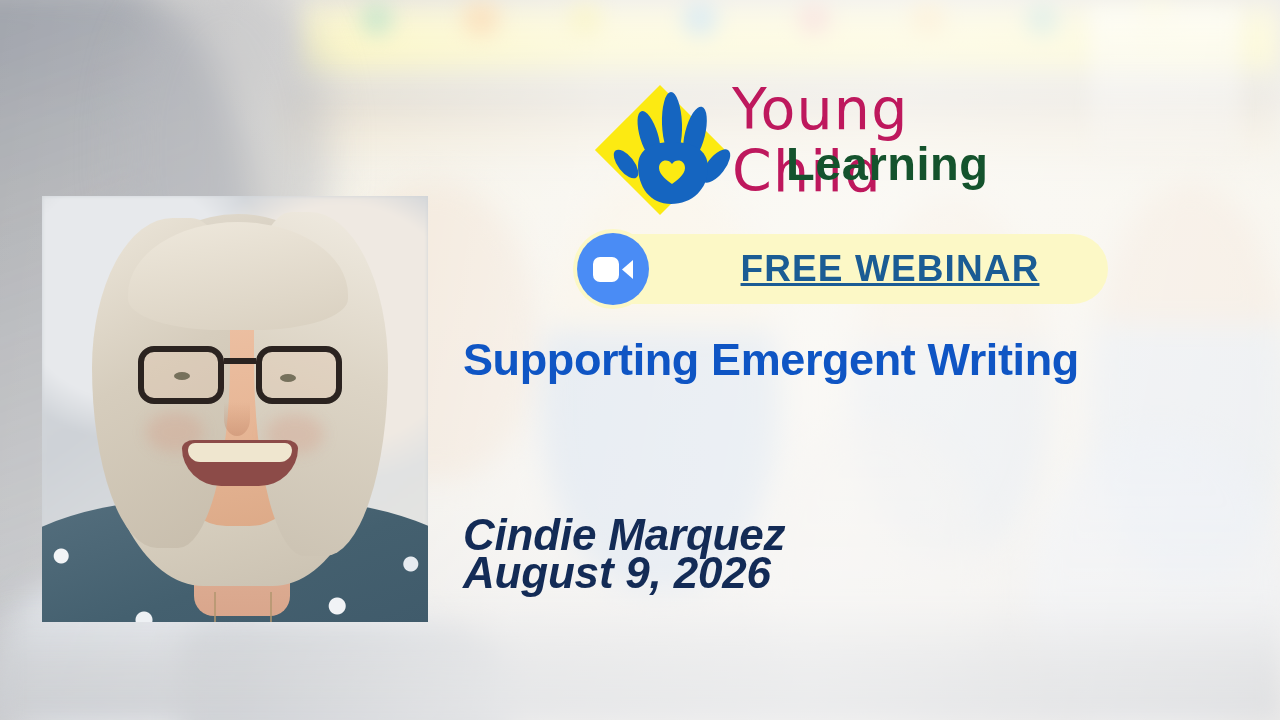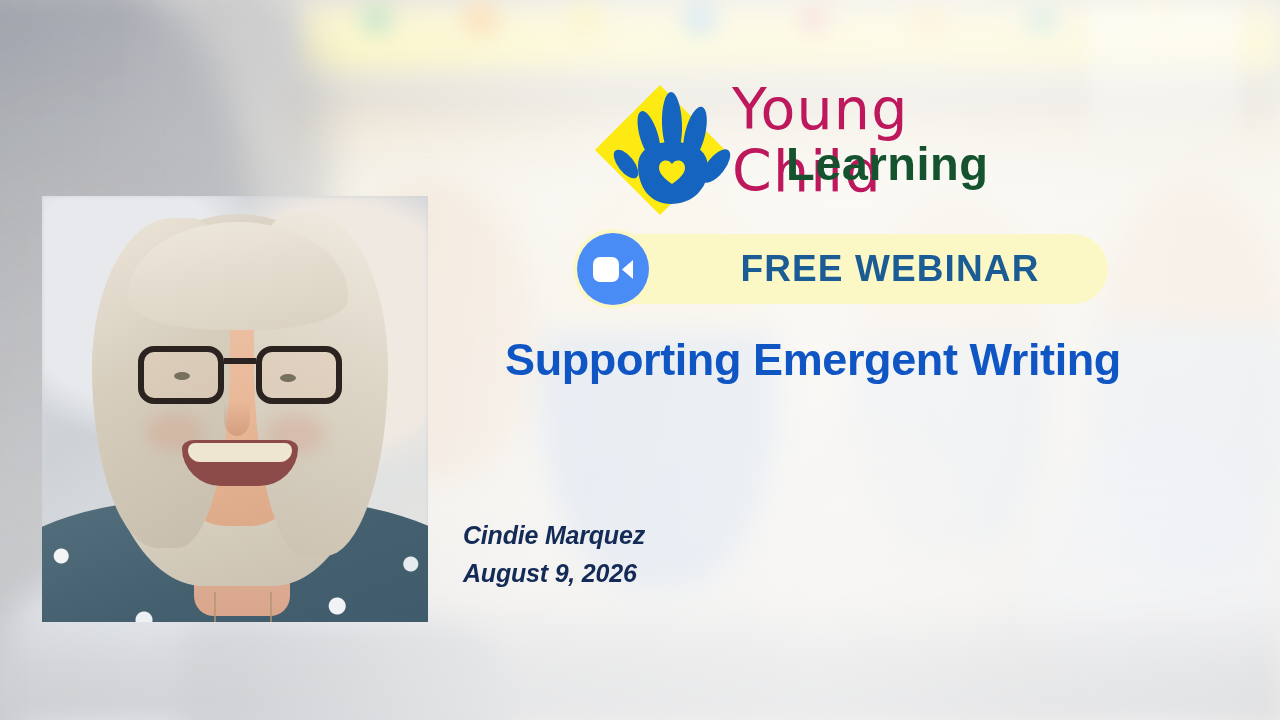--- a/index.html
+++ b/index.html
@@ -159,34 +159,35 @@
     background:#4A8CF5;
     display:flex; align-items:center; justify-content:center;
     box-shadow:0 0 0 4px #FCF8C6;
   }
   .badge-label {
     position:absolute; left:122px; right:28px; top:0; bottom:0;
     display:flex; align-items:center; justify-content:center;
     font-size:37px; font-weight:bold; color:#1B5C94;
     letter-spacing:1.1px;
     font-family:"Liberation Sans", sans-serif;
+    text-decoration:underline;
   }
 
   
   #title {
     position:absolute; left:463px; top:334px; width:700px;
     font-size:45px; line-height:51px; font-weight:bold;
     color:#0F55C4; letter-spacing:-.4px;
     font-family:"Liberation Sans", sans-serif;
   }
-  #title .tline { display:block; white-space:nowrap;text-align:center; }
+  #title .tline { display:block; white-space:nowrap; }
 
   #presenter {
     position:absolute; left:463px; top:516px; width:620px;
-    font-size:25px; line-height:38px;
+    font-size:44px; line-height:38px;
     font-weight:bold; font-style:italic;
     color:#132B56; letter-spacing:-.2px;
     font-family:"Liberation Sans", sans-serif;
   }
   #presenter .pline { display:block; white-space:nowrap; }
 
   
   #headshot {
     position:absolute; left:42px; top:196px;
     width:386px; height:426px;

